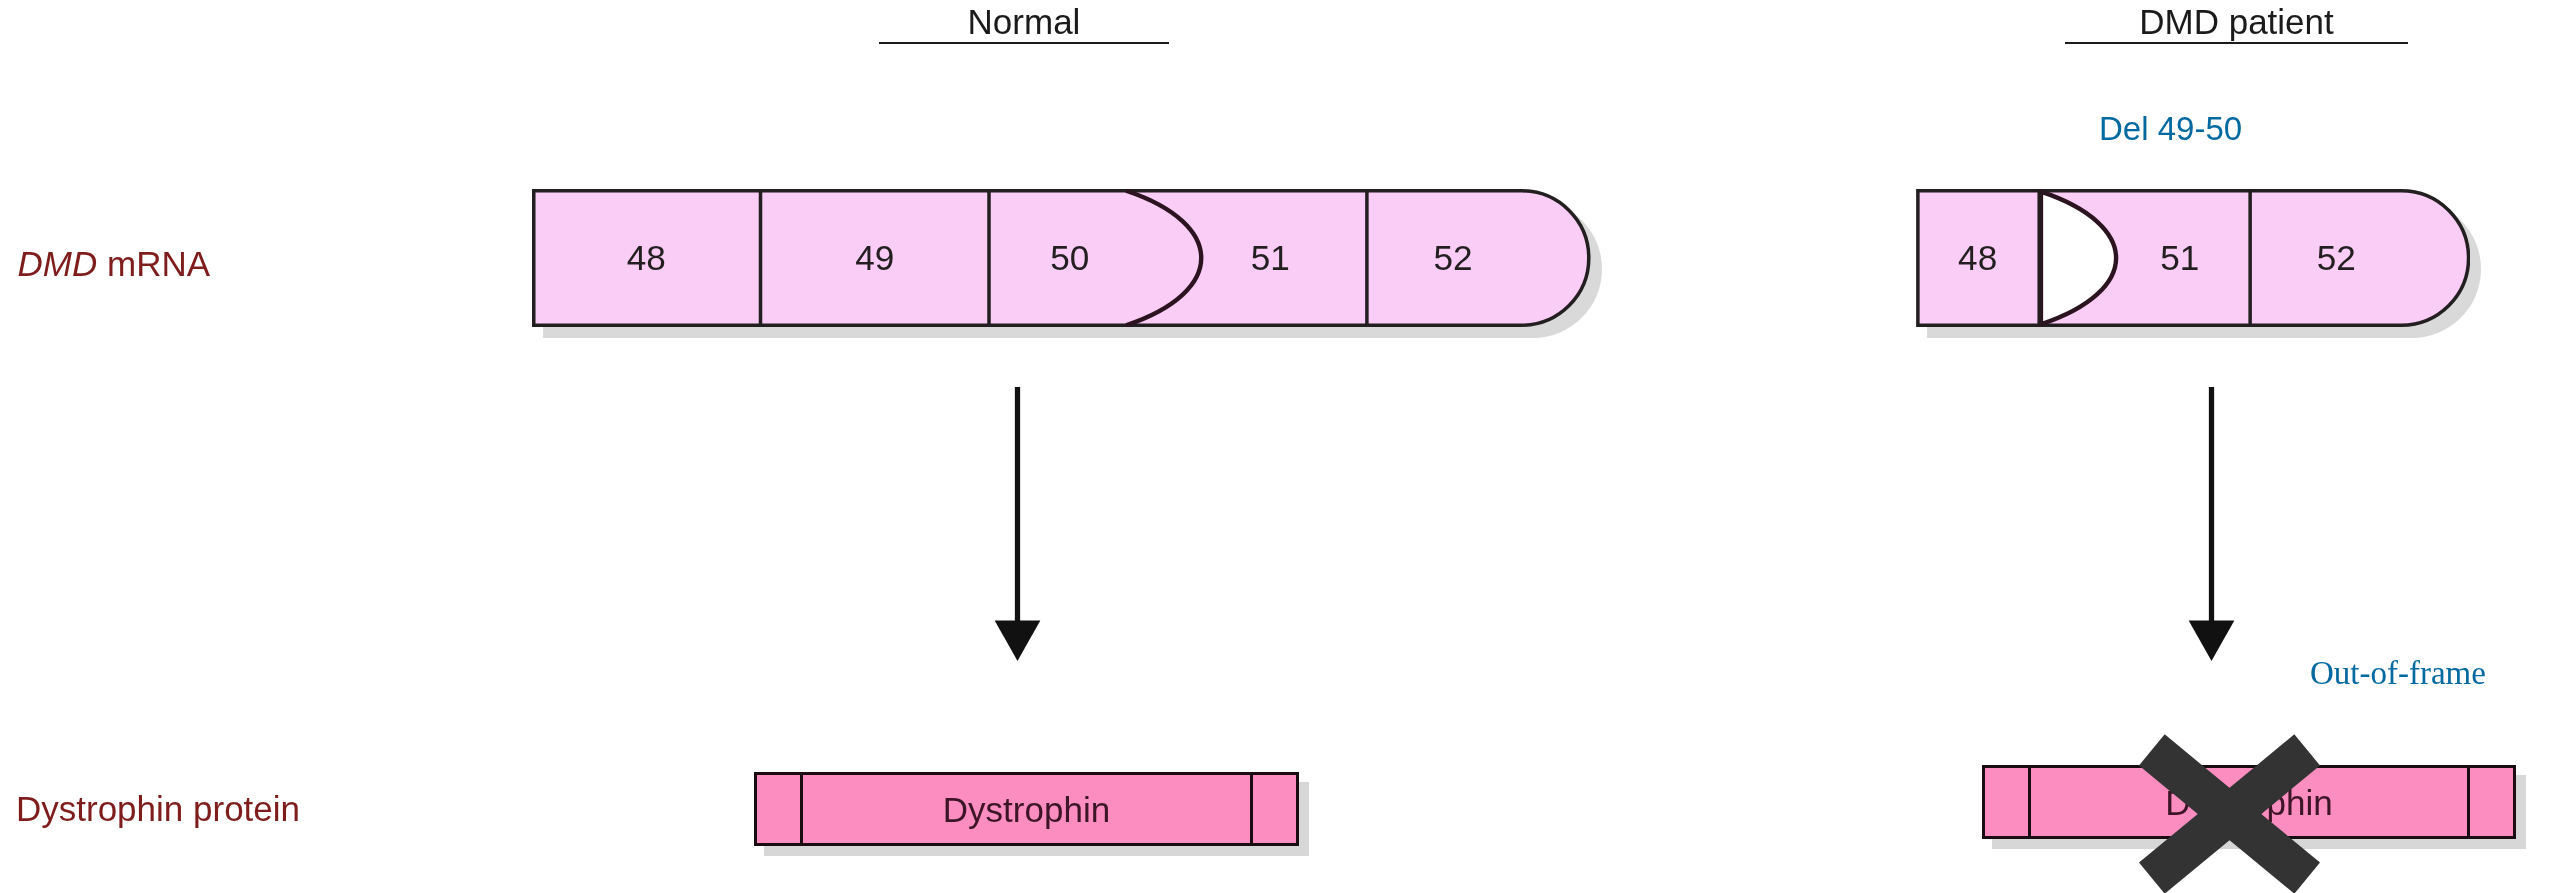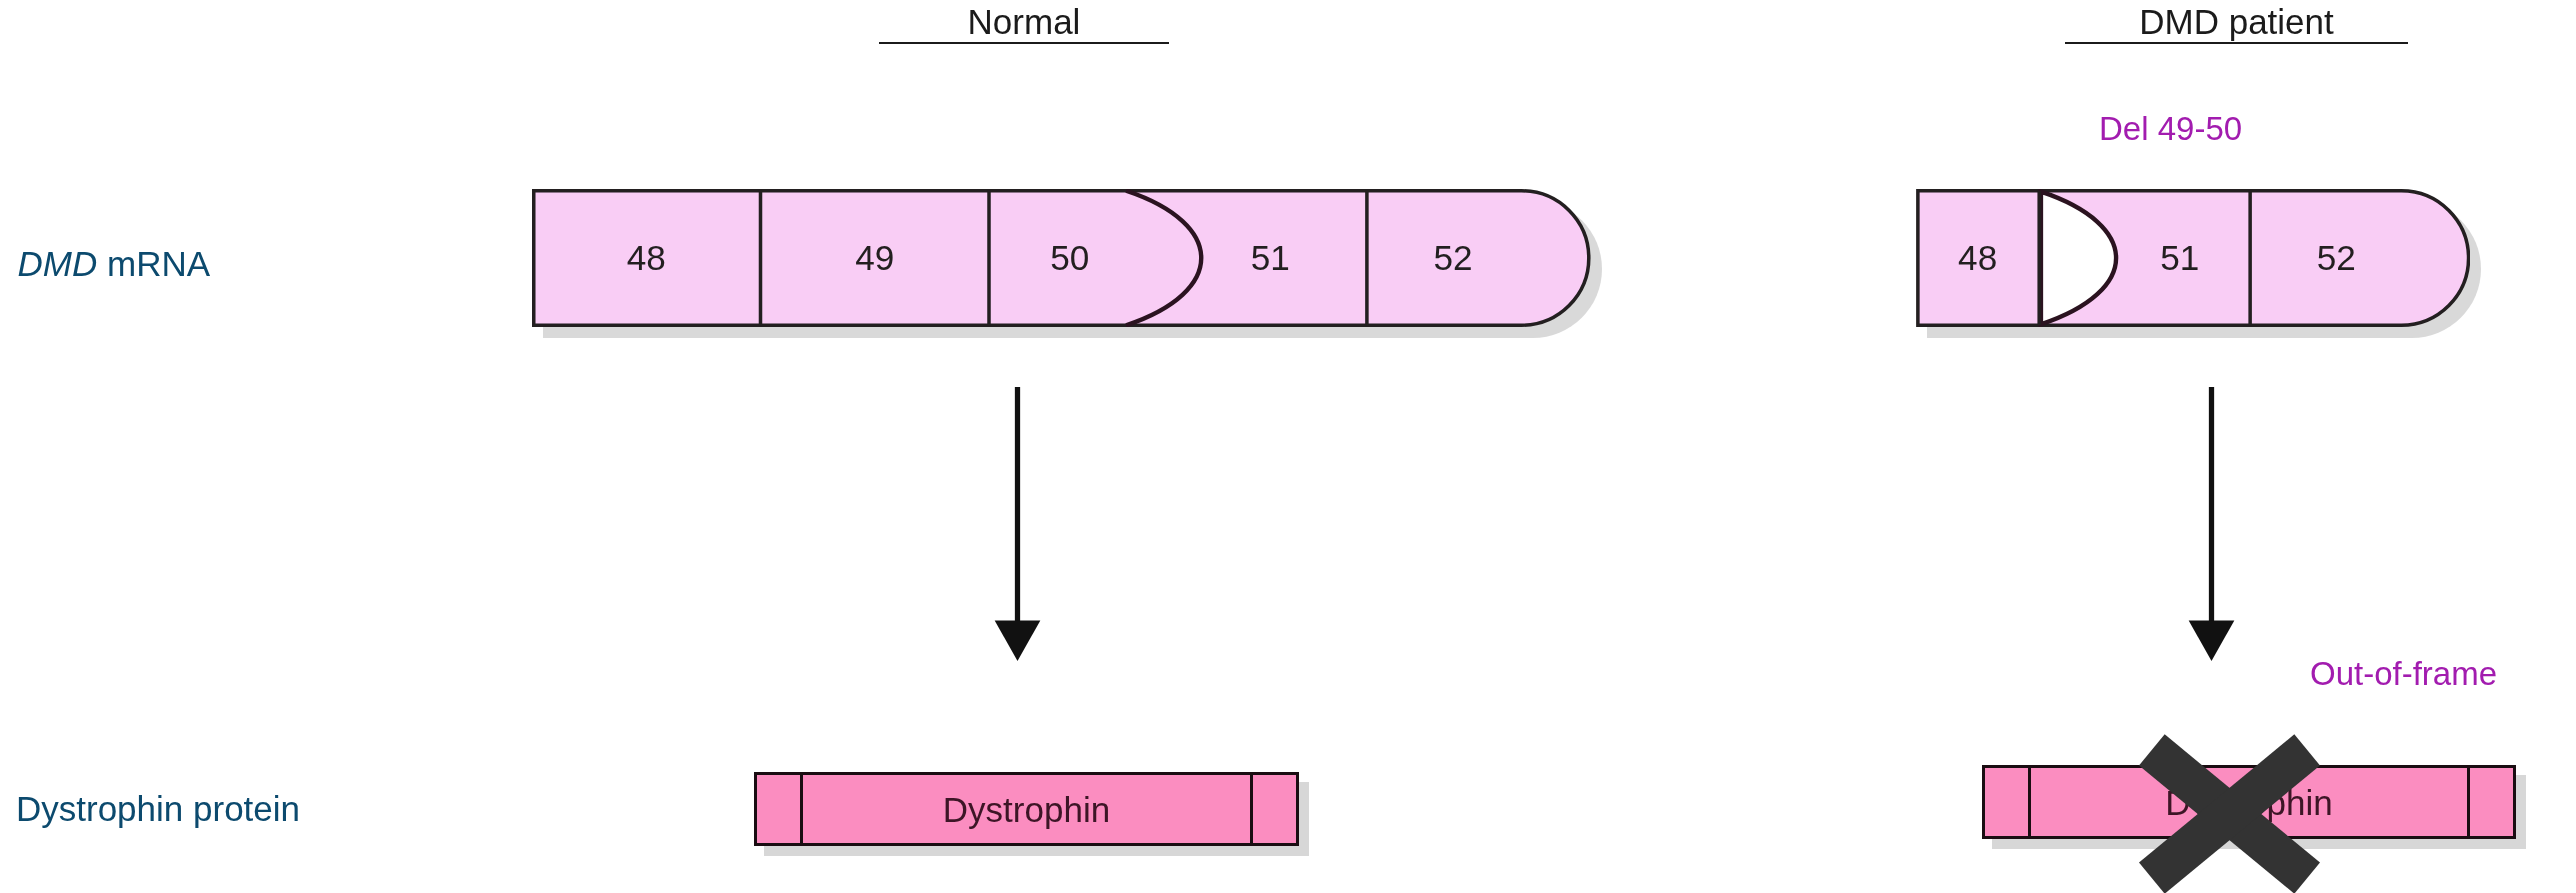--- a/index.html
+++ b/index.html
@@ -25,31 +25,31 @@
     text-align:center;
     white-space:nowrap;
     border-bottom:2.6px solid #1b1b1b;
     padding-bottom:1.8px;
     line-height:1.05;
   }
 
   
   .row-label{
     font-size:35px;
-    color:#0c4a6e;
+    color:#7f1d1d;
     white-space:nowrap;
     line-height:1;
   }
   .row-label .ital{font-style:italic;}
   .row-label.bold{font-weight:400;}
 
   
   .annot{
     font-size:33px;
-    color:#a21caf;
+    color:#0369a1;
     white-space:nowrap;
     line-height:1;
   }
 
   
   .mrna-wrap{position:absolute;text-align:center;}
   .mrna-shadow{
     position:absolute;
     left:10.5px; top:10.5px;
     width:100%; height:100%;
@@ -175,21 +175,21 @@
       <text class="exon-num" x="300" y="82">51</text>
       <text class="exon-num" x="478" y="82">52</text>
     </svg>
   </div>
 
   <svg class="arrow-svg" style="left:2178px;top:387px;" width="67" height="281" viewBox="0 0 76 320">
     <line x1="38" y1="0" x2="38" y2="278" stroke="#111111" stroke-width="6"></line>
     <polygon points="38,312 12,266 64,266" fill="#111111"></polygon>
   </svg>
 
-  <div class="abs annot" style="left:2310px;top:657px;">Out-of-frame</div>
+  <div class="abs annot" style="left:2310px;top:657px;font-family:Liberation Serif, serif;">Out-of-frame</div>
 
   <div class="prot-wrap" style="left:1982px;top:765px;width:534px;height:74px;">
     <div class="prot-shadow"></div>
     <div class="prot-box">
       <div class="prot-seg cap-l"></div>
       <div class="prot-seg mid">
         <span class="prot-label">Dystrophin</span>
       </div>
       <div class="prot-seg cap-r"></div>
     </div>

